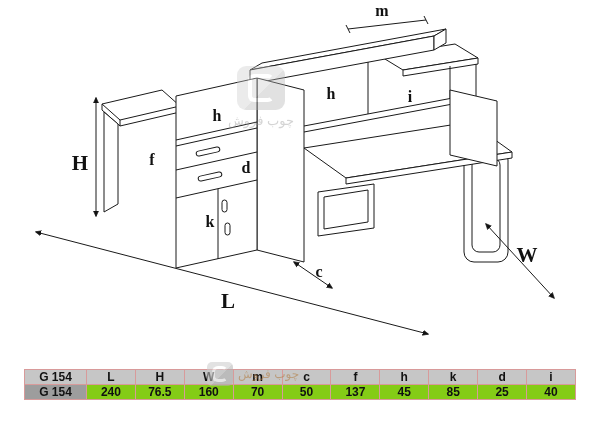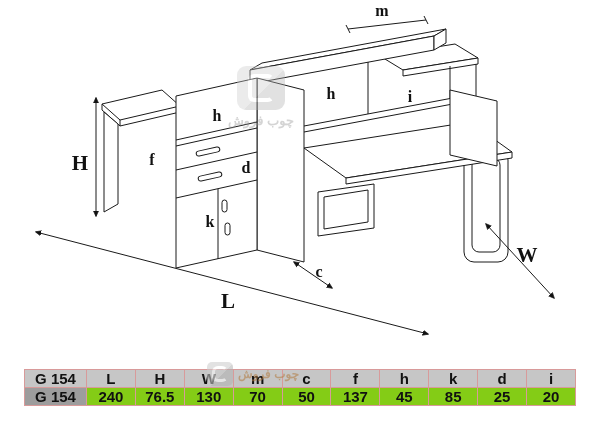--- a/index.html
+++ b/index.html
@@ -8,33 +8,33 @@
   .page { position:relative; width:600px; height:425px; background:#ffffff; overflow:hidden; }
 
   .drawing { position:absolute; left:0; top:0; }
   .drawing line, .drawing path, .drawing rect { stroke:#1a1a1a; stroke-width:1; }
   .drawing text { font-family:"Liberation Serif", serif; font-weight:bold; fill:#111111; }
   .lbl { font-size:16px; }
   .lbl-big { font-size:21px; }
 
   .dims-table { position:absolute; left:24px; top:369px; width:552px;
                 border-collapse:collapse; table-layout:fixed;
-                font-size:15px; font-weight:bold; color:#111; text-align:center; }
+                font-size:12px; font-weight:bold; color:#111; text-align:center; }
   .dims-table td { border:1px solid #d89a9a; height:13px; background:#84cc16; padding:0; overflow:hidden; }
   .dims-table tr.hdr td { background:#c6c6c6; }
   .dims-table td.model { background:#9d9d9d; width:62px; }
 
   .wm { position:absolute; pointer-events:none; z-index:5; }
   .wm-center { left:193px; top:66px; width:136px; text-align:center; opacity:.38; }
   .wm-logo { width:48px; height:44px; margin:0 auto 3px auto; border-radius:9px;
              background:linear-gradient(135deg,#cccccc 0 55%,#b3b3b3 55% 100%);
              position:relative; }
   .wm-logo::after { content:""; position:absolute; inset:8px 11px; border-radius:6px;
                     border:4px solid #ffffff; border-right-color:transparent; }
-  .wm-text { font-size:13px; color:#8f8f8f; font-weight:bold; }
+  .wm-text { font-size:13px; color:#8f8f8f; font-weight:normal; }
   .wm-bottom { left:207px; top:362px; width:130px; display:flex; align-items:center; gap:5px; opacity:.55; }
   .wm-bottom .wm-logo { width:26px; height:24px; border-radius:5px; margin:0; flex:0 0 auto; }
   .wm-bottom .wm-logo::after { inset:4px 5px; border-width:3px; }
   .wm-bottom .wm-text { font-size:12px; color:#b27a3e; }
 </style>
 </head>
 <body>
 
 <div class="page">
 
@@ -144,28 +144,28 @@
         <td>f</td>
         <td>h</td>
         <td>k</td>
         <td>d</td>
         <td>i</td>
       </tr>
       <tr>
         <td class="model">G 154</td>
         <td>240</td>
         <td>76.5</td>
-        <td>130</td>
+        <td>160</td>
         <td>70</td>
         <td>50</td>
         <td>137</td>
         <td>45</td>
         <td>85</td>
         <td>25</td>
-        <td>20</td>
+        <td>40</td>
       </tr>
     </tbody>
   </table>
 
   <div class="wm wm-center">
     <div class="wm-logo"></div>
     <div class="wm-text">چوب فروش</div>
   </div>
   <div class="wm wm-bottom">
     <div class="wm-logo"></div>

